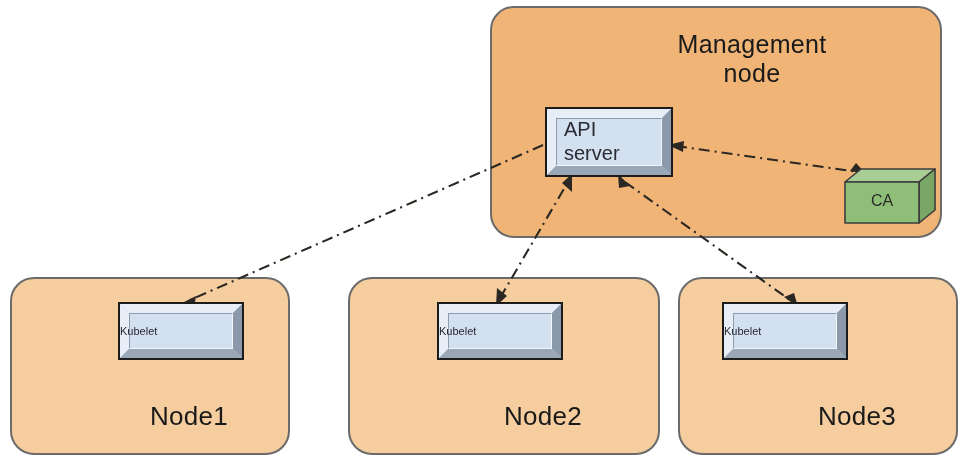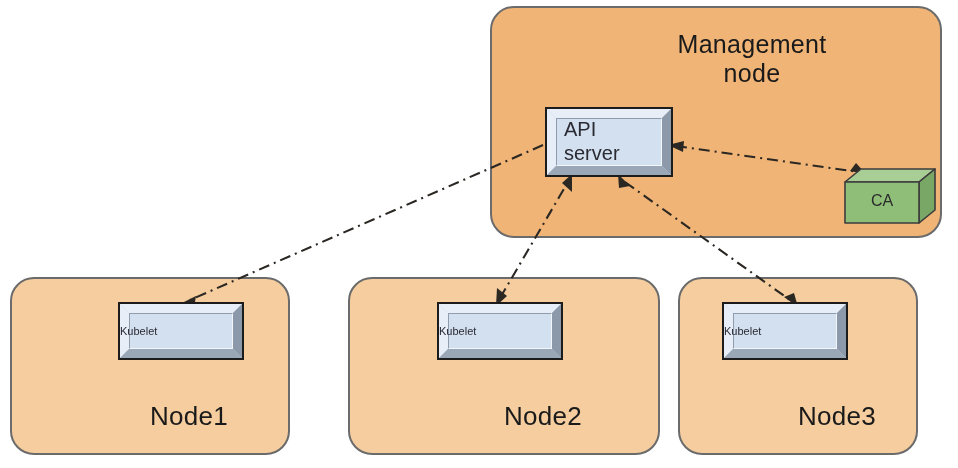--- a/index.html
+++ b/index.html
@@ -47,21 +47,21 @@
     padding-left: 36px;
   }
   .node-zone {
     top: 277px;
     height: 178px;
     background: #f5cd9e;
     padding-left: 39px;
   }
   #node1-zone { left: 10px;  width: 280px; }
   #node2-zone { left: 348px; width: 312px; }
-  #node3-zone { left: 678px; width: 240px; }
+  #node3-zone { left: 678px; width: 280px; }
   .node-zone .zone-label {
     bottom: 22px;
     font-size: 26px;
   }
   
   .bevel-box {
     position: absolute;
     box-sizing: border-box;
     background: #c2cede;
     border: 2px solid #1c1c1c;

